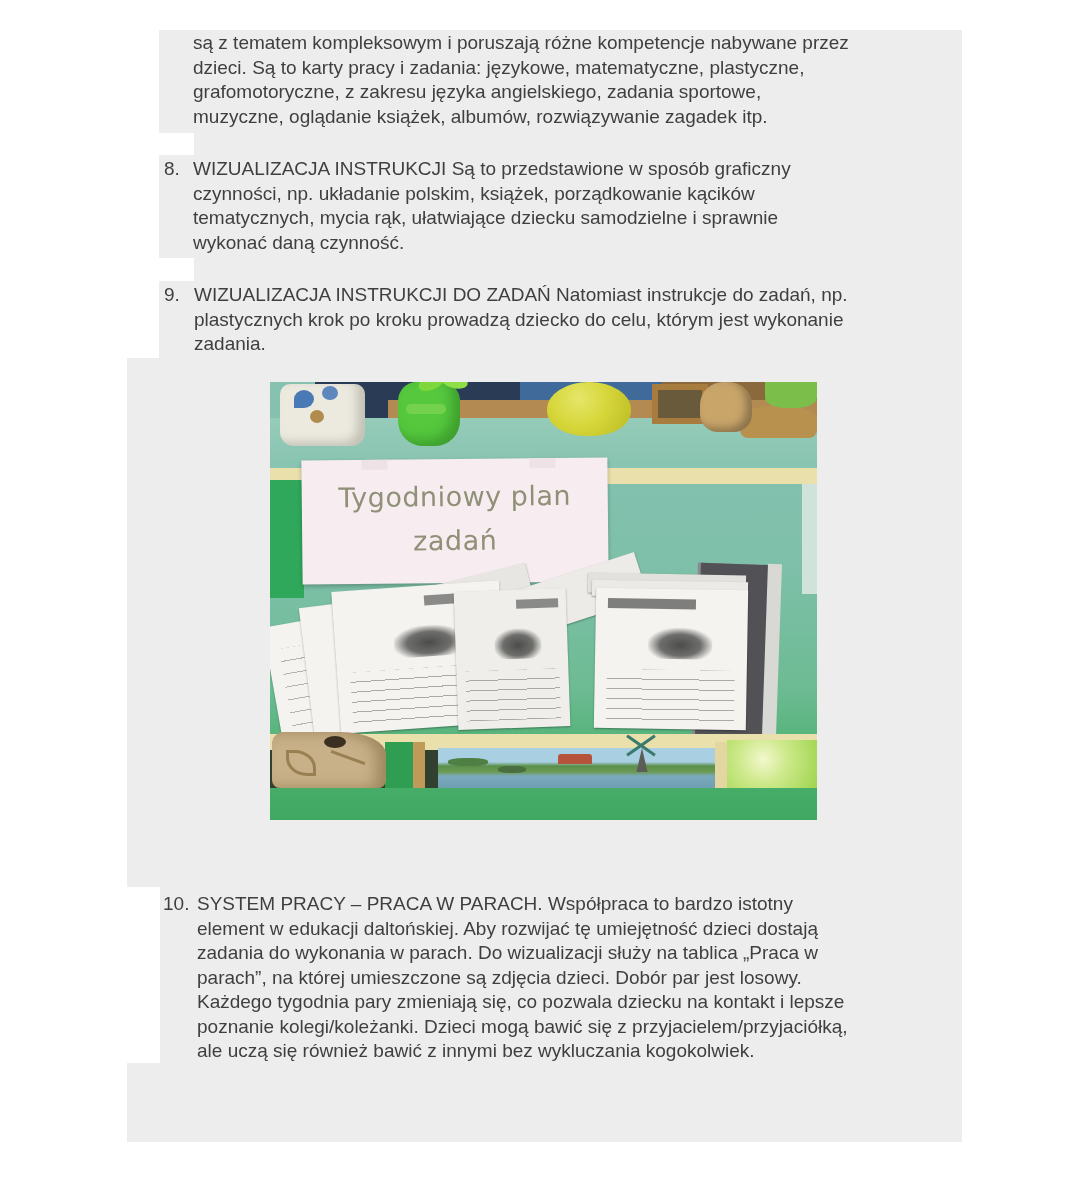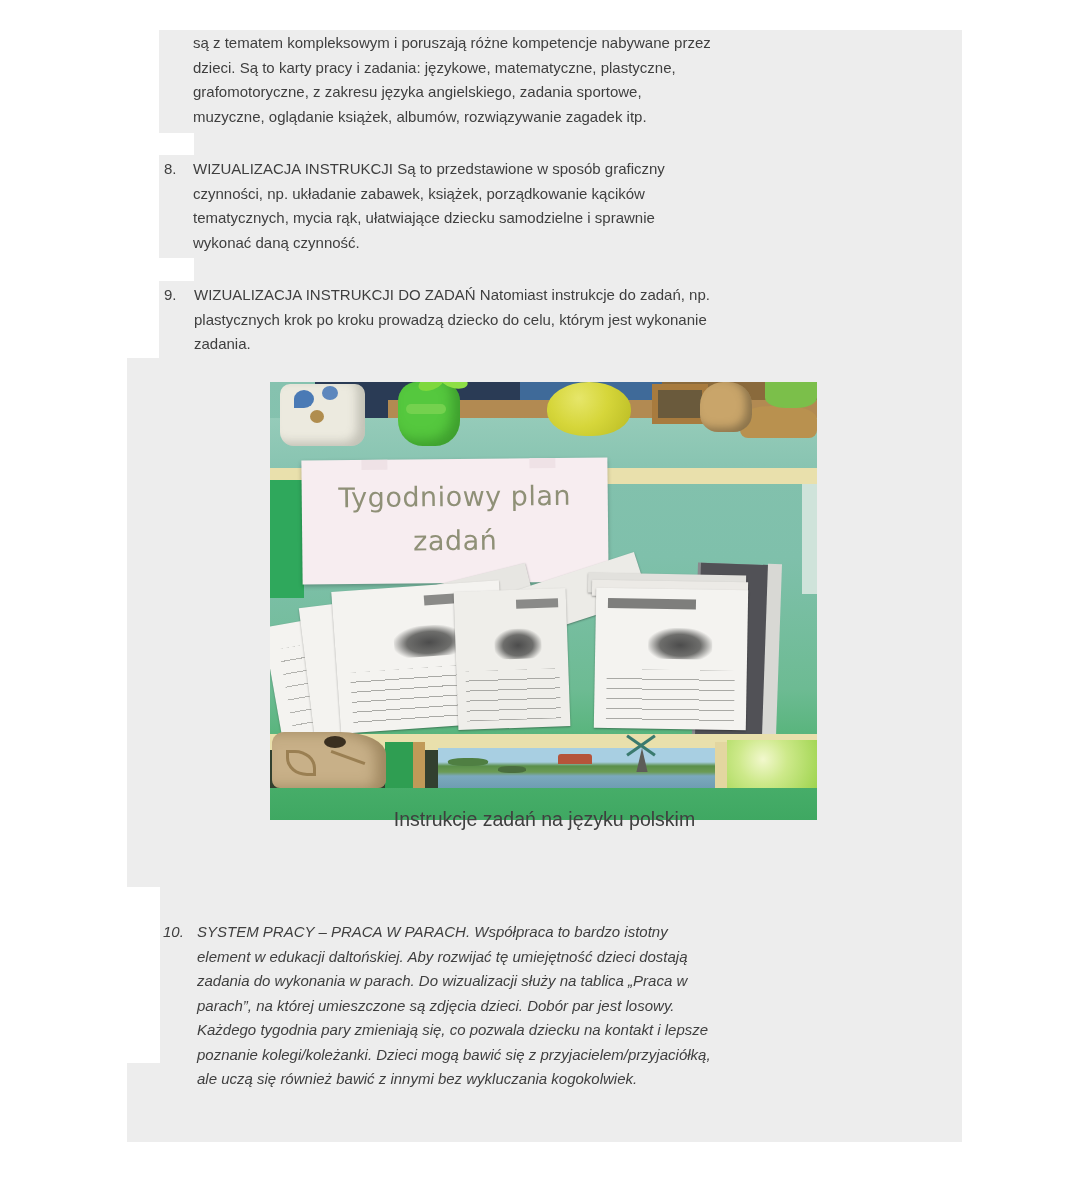--- a/index.html
+++ b/index.html
@@ -1,20 +1,20 @@
 <!DOCTYPE html>
 <html><head>
 <meta charset="utf-8">
 <style>
   html,body{margin:0;padding:0;background:#ffffff;}
   .page{position:relative;width:1088px;height:1200px;background:#ffffff;overflow:hidden;
         font-family:"Liberation Sans", sans-serif;color:#3f3f3f;}
   .gblock{position:absolute;background:#ededed;}
   .notch{position:absolute;background:#ffffff;}
-  .para{position:absolute;font-size:15px;line-height:24.5px;}
+  .para{position:absolute;font-size:19px;line-height:24.5px;}
   .para .num{position:absolute;left:0;top:0;}
   .para .plines{white-space:pre-line;}
   .caption{position:absolute;left:127px;top:807px;width:835px;text-align:center;
            font-size:19.5px;line-height:24px;}
   
   .photo{position:absolute;left:270px;top:382px;width:547px;height:438px;overflow:hidden;
          background:linear-gradient(180deg,#86c2af 0%,#7fc0ab 40%,#6dbb93 70%,#4bb06d 88%,#3fa862 100%);}
   .ph{position:absolute;}
   .sheet{position:absolute;background:#f4f3f0;box-shadow:0 1px 2px rgba(0,0,0,.35);}
   .sheet .hdr{position:absolute;left:55%;top:7%;width:38%;height:7%;background:#8a8a88;}
@@ -40,33 +40,33 @@
   <div class="para" style="left:193px;top:31px;width:780px;">
     <div class="plines">są z tematem kompleksowym i poruszają różne kompetencje nabywane przez
 dzieci. Są to karty pracy i zadania: językowe, matematyczne, plastyczne,
 grafomotoryczne, z zakresu języka angielskiego, zadania sportowe,
 muzyczne, oglądanie książek, albumów, rozwiązywanie zagadek itp.</div>
   </div>
 
   <div class="para" style="left:164px;top:157px;width:800px;">
     <span class="num">8.</span>
     <div class="plines" style="margin-left:29px;">WIZUALIZACJA INSTRUKCJI Są to przedstawione w sposób graficzny
-czynności, np. układanie zabawek, książek, porządkowanie kącików
+czynności, np. układanie polskim, książek, porządkowanie kącików
 tematycznych, mycia rąk, ułatwiające dziecku samodzielne i sprawnie
 wykonać daną czynność.</div>
   </div>
 
   <div class="para" style="left:164px;top:283px;width:810px;">
     <span class="num">9.</span>
     <div class="plines" style="margin-left:30px;">WIZUALIZACJA INSTRUKCJI DO ZADAŃ Natomiast instrukcje do zadań, np.
 plastycznych krok po kroku prowadzą dziecko do celu, którym jest wykonanie
 zadania.</div>
   </div>
 
-  <div class="para" style="left:163px;top:920px;width:810px;font-style:italic;">
+  <div class="para" style="left:163px;top:892px;width:810px;">
     <span class="num">10.</span>
     <div class="plines" style="margin-left:34px;">SYSTEM PRACY – PRACA W PARACH. Współpraca to bardzo istotny
 element w edukacji daltońskiej. Aby rozwijać tę umiejętność dzieci dostają
 zadania do wykonania w parach. Do wizualizacji służy na tablica „Praca w
 parach”, na której umieszczone są zdjęcia dzieci. Dobór par jest losowy.
 Każdego tygodnia pary zmieniają się, co pozwala dziecku na kontakt i lepsze
 poznanie kolegi/koleżanki. Dzieci mogą bawić się z przyjacielem/przyjaciółką,
 ale uczą się również bawić z innymi bez wykluczania kogokolwiek.</div>
   </div>
 
@@ -151,15 +151,14 @@
     <div class="ph" style="left:445px;top:360px;width:12px;height:46px;background:#e3d6a0;"></div>
     <div class="ph" style="left:457px;top:358px;width:90px;height:48px;background:radial-gradient(circle at 40% 40%,#f2f8cd 0%,#cdE98a 40%,#9ed44e 100%);"></div>
 
     <div class="ph" style="left:2px;top:350px;width:114px;height:56px;background:#c8b088;border-radius:12px 40% 8px 8px;box-shadow:inset -10px 0 14px rgba(120,95,55,.5);">
       <div class="ph" style="left:52px;top:4px;width:22px;height:12px;background:#3a2f20;border-radius:50%;"></div>
       <div class="ph" style="left:14px;top:18px;width:30px;height:26px;border:3px solid #9a7f52;border-radius:0 70% 0 70%;box-sizing:border-box;"></div>
       <div class="ph" style="left:58px;top:24px;width:36px;height:3px;background:#9a7f52;transform:rotate(20deg);"></div>
     </div>
   </div>
 
-  <div class="caption">Instrukcje zadań na języku polskim</div>
 
 </div>
 
 </body></html>

